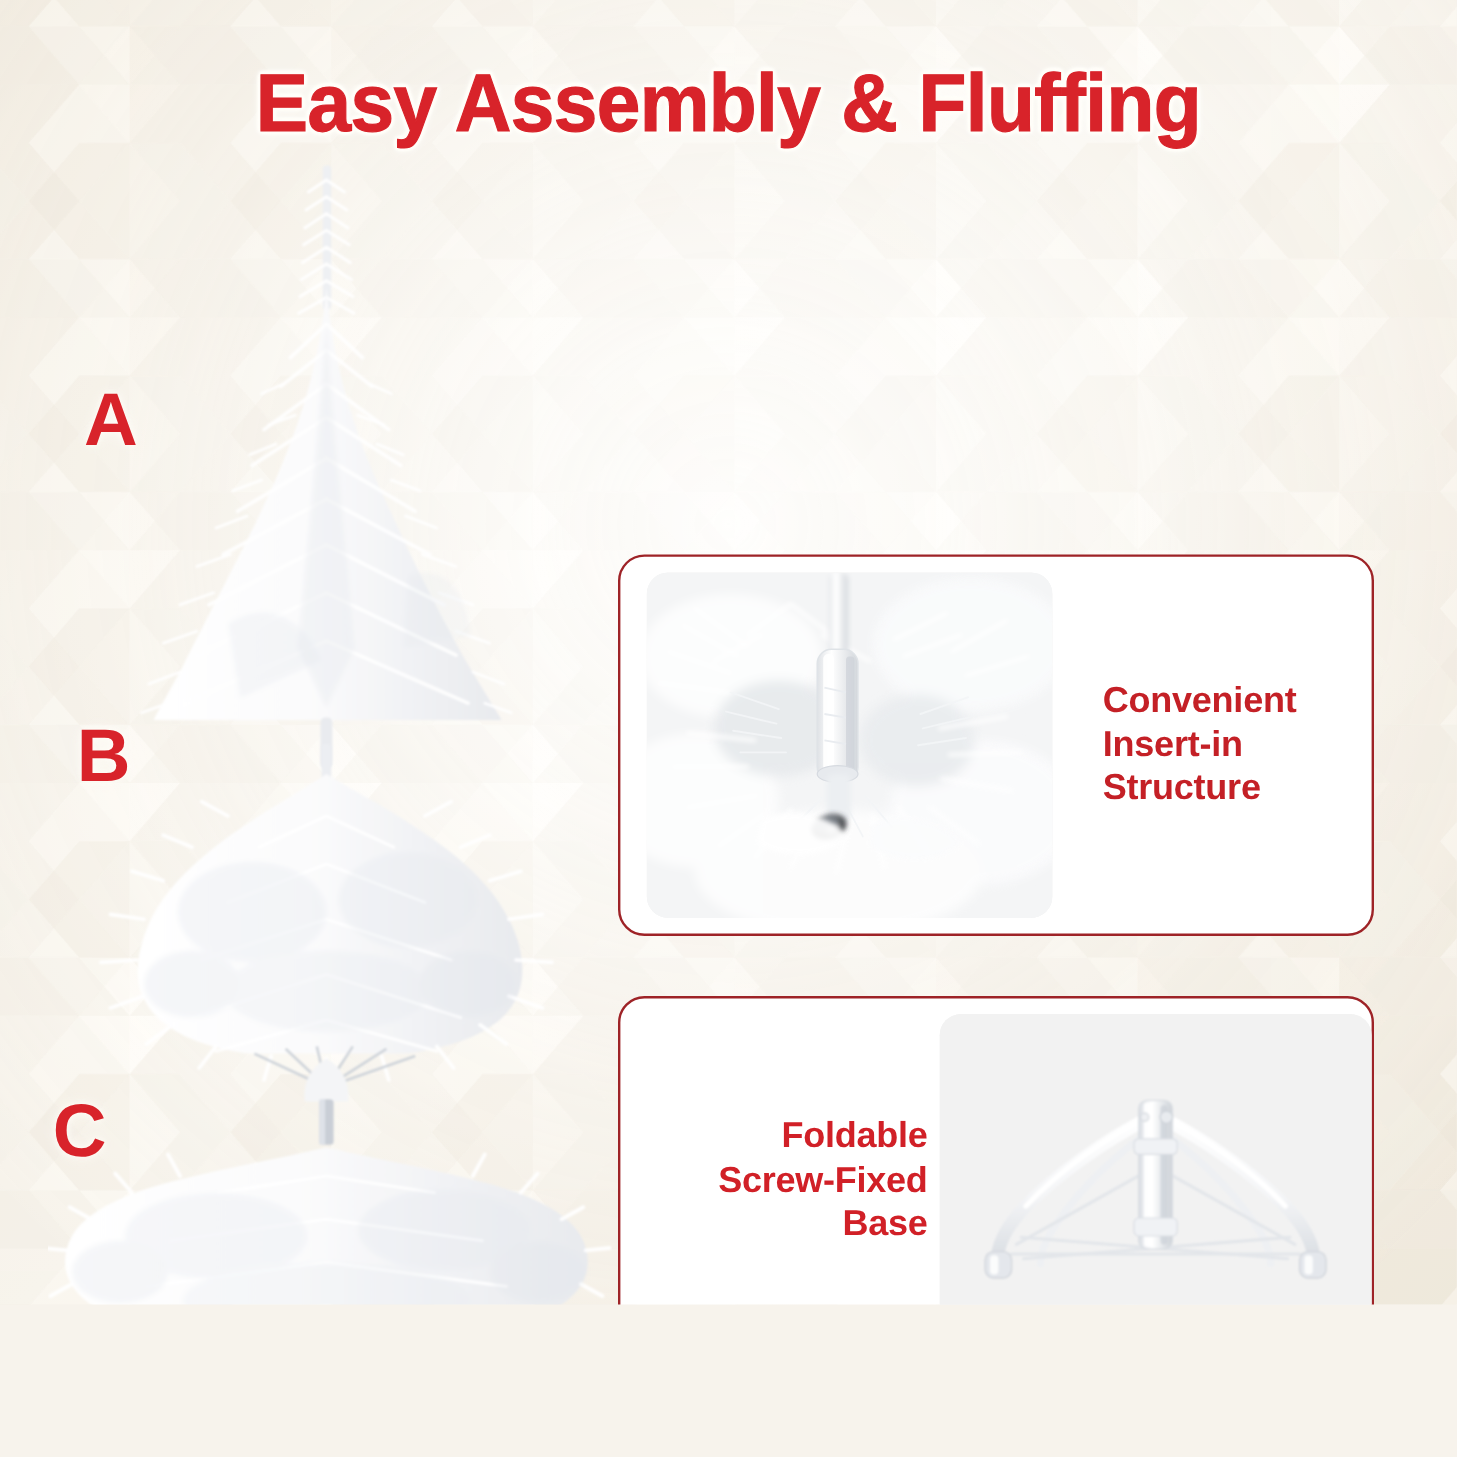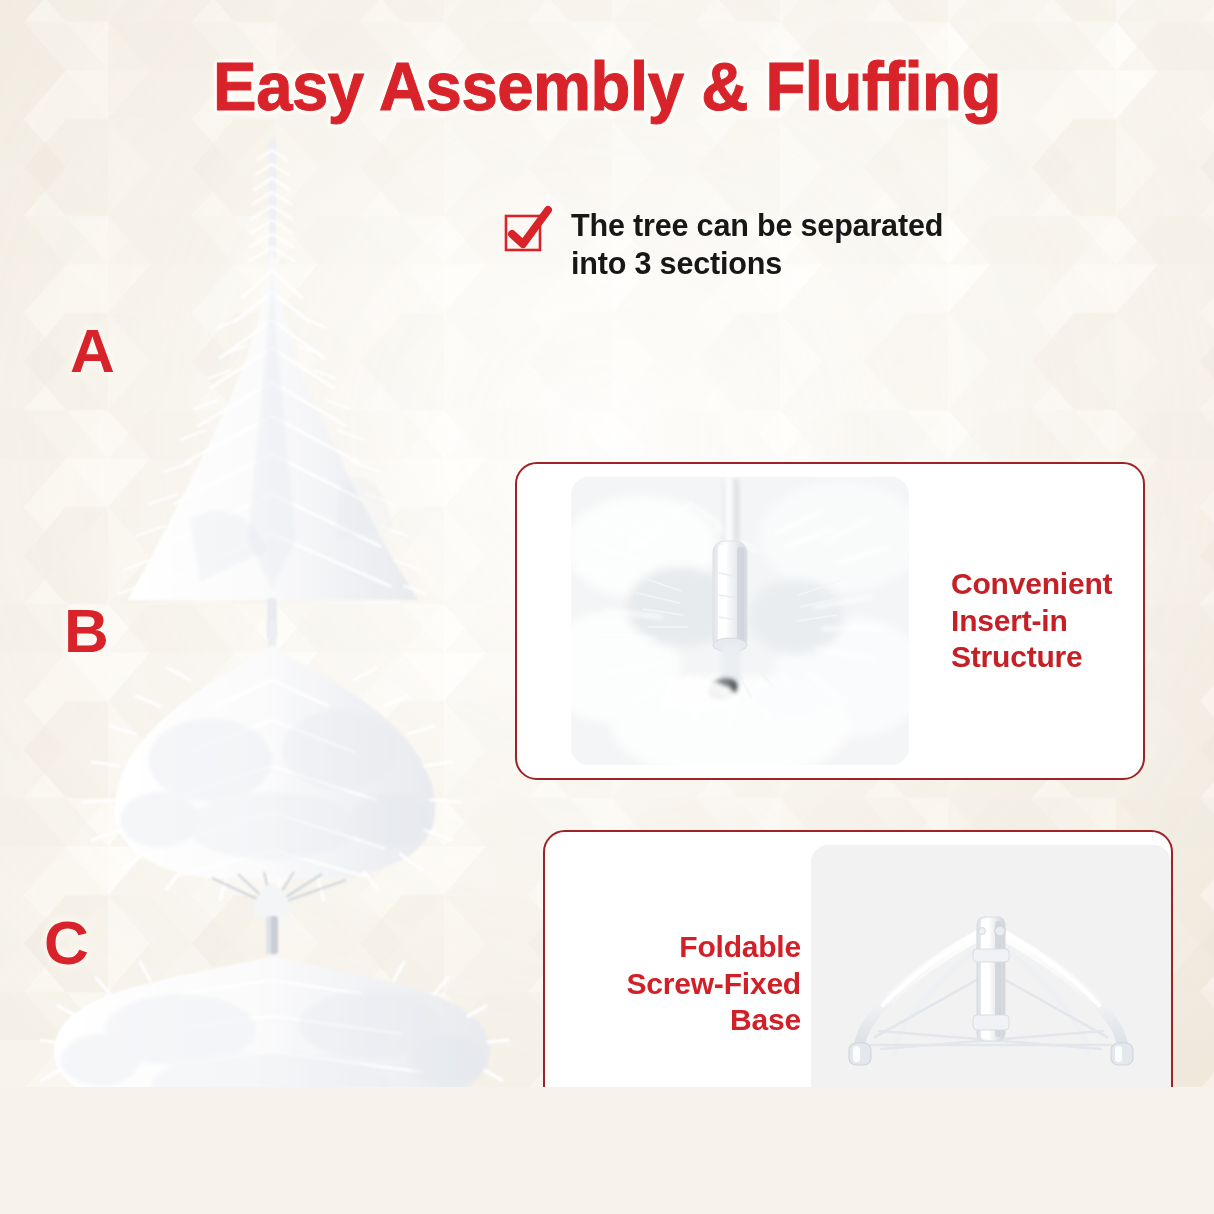--- a/index.html
+++ b/index.html
@@ -78,23 +78,23 @@
 
   
   .card{
     position:absolute;
     background:#ffffff;
     border:2px solid #9e2327;
     border-radius:22px;
     box-sizing:border-box;
   }
   #card-insert{left:515px;top:462px;width:630px;height:318px;}
-  #card-base{left:543px;top:830px;width:630px;height:308px;}
-
-  .card-inner{display:flex;height:100%;align-items:center;padding-left:32px;}
+  #card-base{left:515px;top:830px;width:630px;height:308px;}
+
+  .card-inner{display:flex;height:100%;align-items:center;}
 
   .photo{
     border-radius:18px;
     background:#f1f1f1;
     overflow:hidden;
     position:relative;
     flex:0 0 auto;
   }
   #photo-insert{width:338px;height:288px;margin-left:22px;}
   #photo-base{width:360px;height:278px;margin-left:10px;background:#f2f2f2;}
@@ -335,30 +335,20 @@
     </svg>
   </div>
 
   <div class="sec-letter" id="letter-a">A</div>
   <div class="sec-letter" id="letter-b">B</div>
   <div class="sec-letter" id="letter-c">C</div>
   <div class="sec-letter" id="letter-base">Base</div>
 
   <div class="bullets">
 
-    <div class="bullet">
-      <span class="chk">
-        <svg viewBox="0 0 52 52" xmlns="http://www.w3.org/2000/svg">
-          <rect x="5" y="13" width="34" height="34" fill="none" stroke="#d8232a" stroke-width="2.6"></rect>
-          <path d="M11 31 L 22 41 L 47 7" fill="none" stroke="#d8232a" stroke-width="8" stroke-linecap="round" stroke-linejoin="round"></path>
-        </svg>
-      </span>
-      <span class="btext">The tree can be separated
-into 3 sections</span>
-    </div>
 
   </div>
 
   <div class="card" id="card-insert">
     <div class="card-inner">
       <div class="photo" id="photo-insert">
         <svg viewBox="0 0 338 288" xmlns="http://www.w3.org/2000/svg">
           <defs>
             <filter id="b1" x="-20%" y="-20%" width="140%" height="140%">
                 <feGaussianBlur stdDeviation="2.2"></feGaussianBlur>

